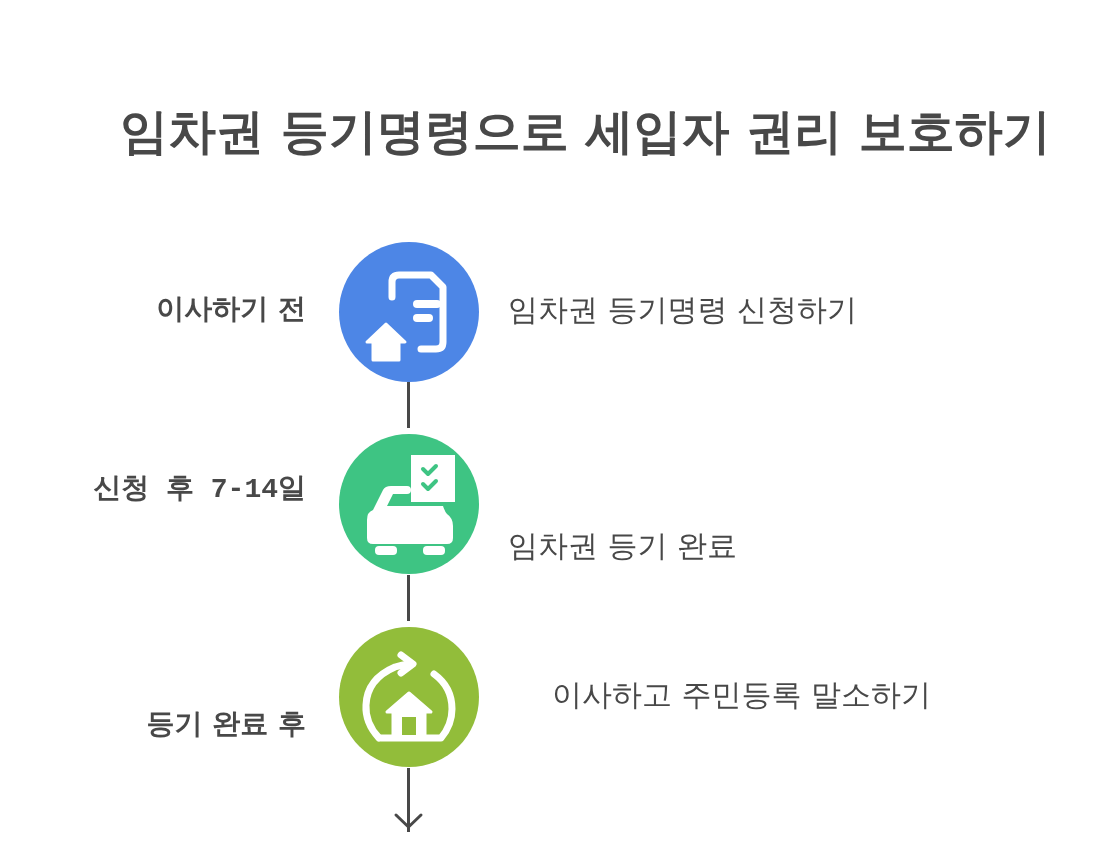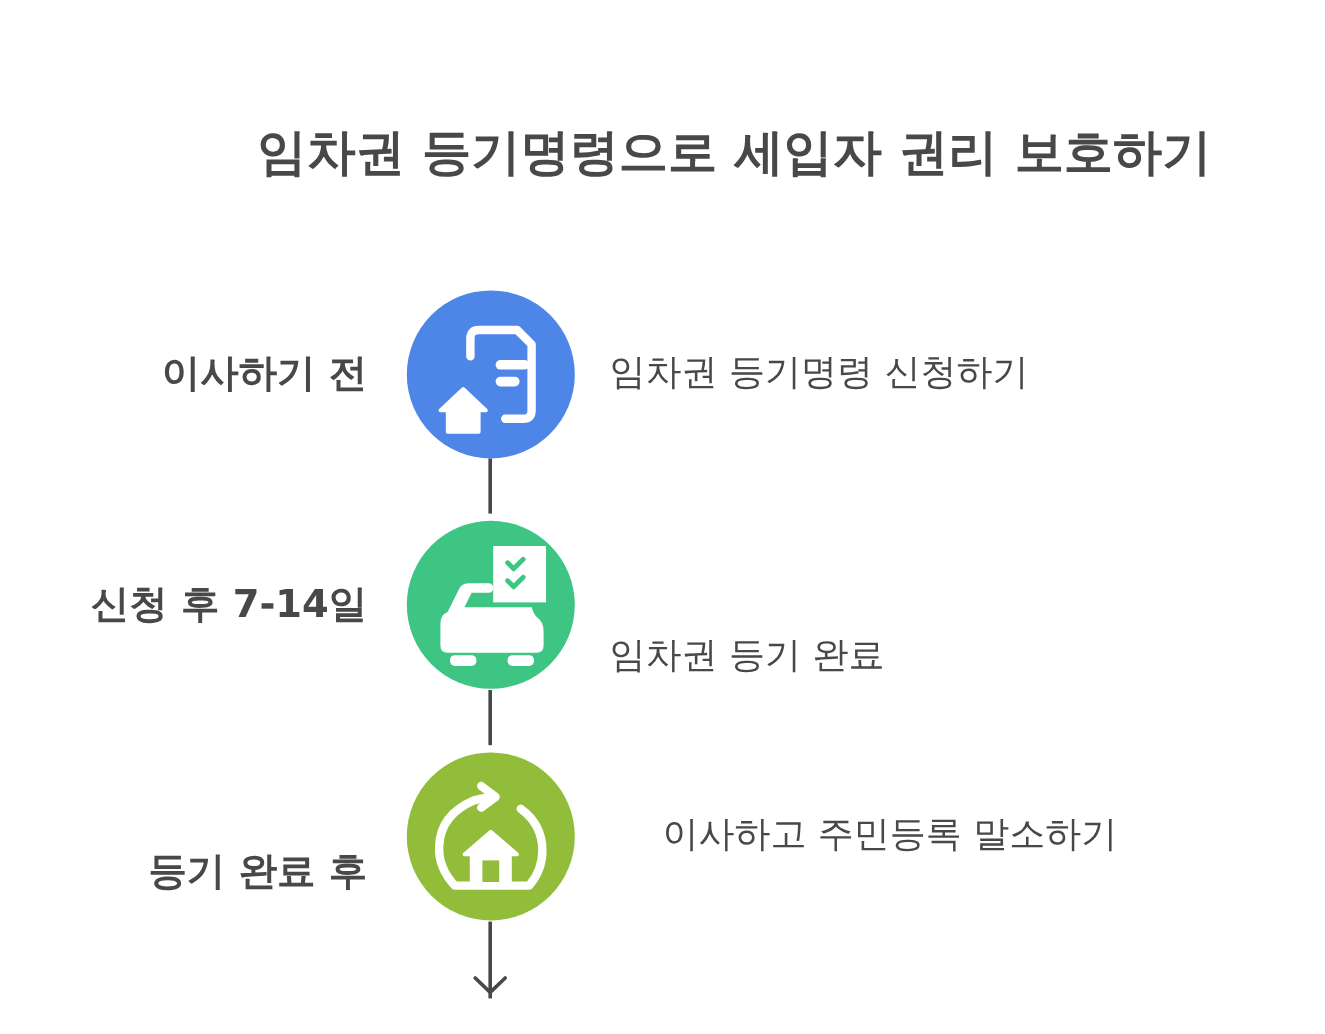--- a/index.html
+++ b/index.html
@@ -1,24 +1,24 @@
 <!DOCTYPE html>
 <html><head>
 <meta charset="utf-8">
 <style>
   html, body { margin: 0; padding: 0; background: #ffffff; }
   body { width: 1104px; height: 862px; position: relative; overflow: hidden;
          font-family: "DejaVu Sans", "Liberation Sans", sans-serif; color: #484848; }
-  .title { position: absolute; left: 0; right: 0; top: 100px; text-align: center;
+  .title { position: absolute; left: 0; right: 0; top: 100px; text-align: left;
            padding-left: 120px; box-sizing: border-box;
-           font-size: 41px; font-weight: bold; color: #484848; letter-spacing: 0px; }
+           font-size: 48px; font-weight: bold; color: #484848; letter-spacing: 0px; }
   .line { position: absolute; left: 407px; width: 3px; background: #484848; }
   .circle { position: absolute; left: 339px; width: 140px; height: 140px; border-radius: 50%; }
   .circle svg { position: absolute; left: 0; top: 0; }
-  .left-label { position: absolute; right: 798px; font-size: 32px; font-weight: bold;
+  .left-label { position: absolute; right: 798px; font-size: 28px; font-weight: bold;
                 color: #484848; white-space: nowrap; text-align: right; }
   .right-label { position: absolute; left: 508px; font-size: 30px; color: #484848; white-space: nowrap; }
 </style>
 </head>
 <body>
 
 <div class="title">임차권 등기명령으로 세입자 권리 보호하기</div>
 
 <div class="line" style="top:382px;height:46px;"></div>
 <div class="line" style="top:575px;height:46px;"></div>
@@ -37,21 +37,21 @@
       <rect x="74" y="58" width="28" height="8" rx="4" fill="#fff"></rect>
       <rect x="74" y="72" width="20" height="8" rx="4" fill="#fff"></rect>
 
       <path d="M28,100 L47,82 L66,100 L60,100 L60,118 L34,118 L34,100 Z" fill="#fff" stroke="#fff" stroke-width="3" stroke-linejoin="round"></path>
     </svg>
   </div>
   <div class="right-label" style="top:290px;">임차권 등기명령 신청하기</div>
 </div>
 
 <div>
-  <div class="left-label" style="top:482px;">신청 후 7-14일</div>
+  <div class="left-label" style="top:469px;font-family:Liberation Mono, monospace;">신청 후 7-14일</div>
   <div class="circle" style="top:434px;background:#3ec483;">
     <svg width="140" height="140" viewBox="0 0 140 140">
 
       <rect x="72" y="21" width="44" height="47" fill="#fff"></rect>
       <polyline points="84,35 89,40 97,32" fill="none" stroke="#3ec483" stroke-width="4" stroke-linecap="round" stroke-linejoin="round"></polyline>
       <polyline points="84,50 89,55 97,47" fill="none" stroke="#3ec483" stroke-width="4" stroke-linecap="round" stroke-linejoin="round"></polyline>
 
       <path d="M28,86 Q28,78 34,76 L44,56 Q46,52 52,52 H68 Q72,52 72,56 Q72,60 68,60 H54 L48,72 H104 Q106,78 108,80 Q114,84 114,92 V104 Q114,110 108,110 H34 Q28,110 28,104 Z" fill="#fff"></path>
 
       <rect x="36" y="112" width="22" height="9" rx="4" fill="#fff"></rect>

